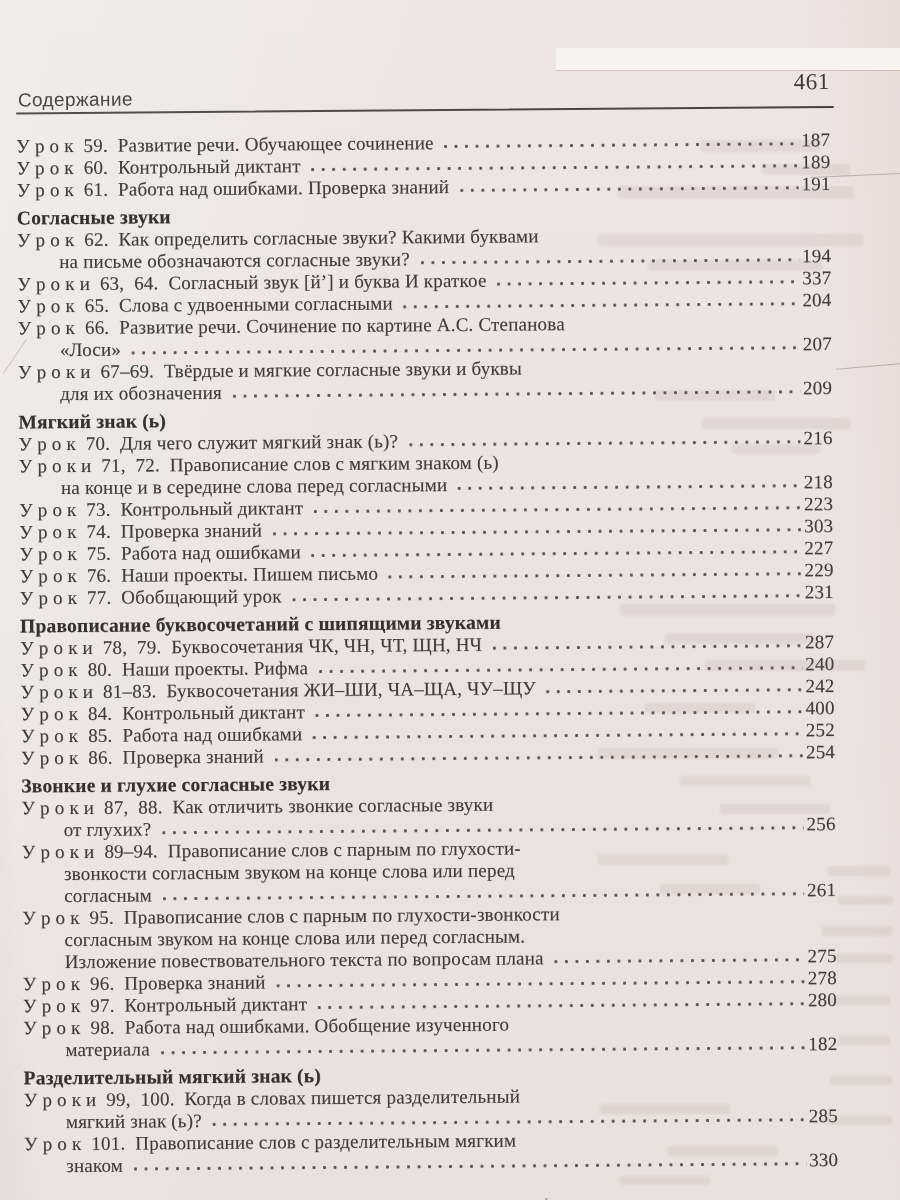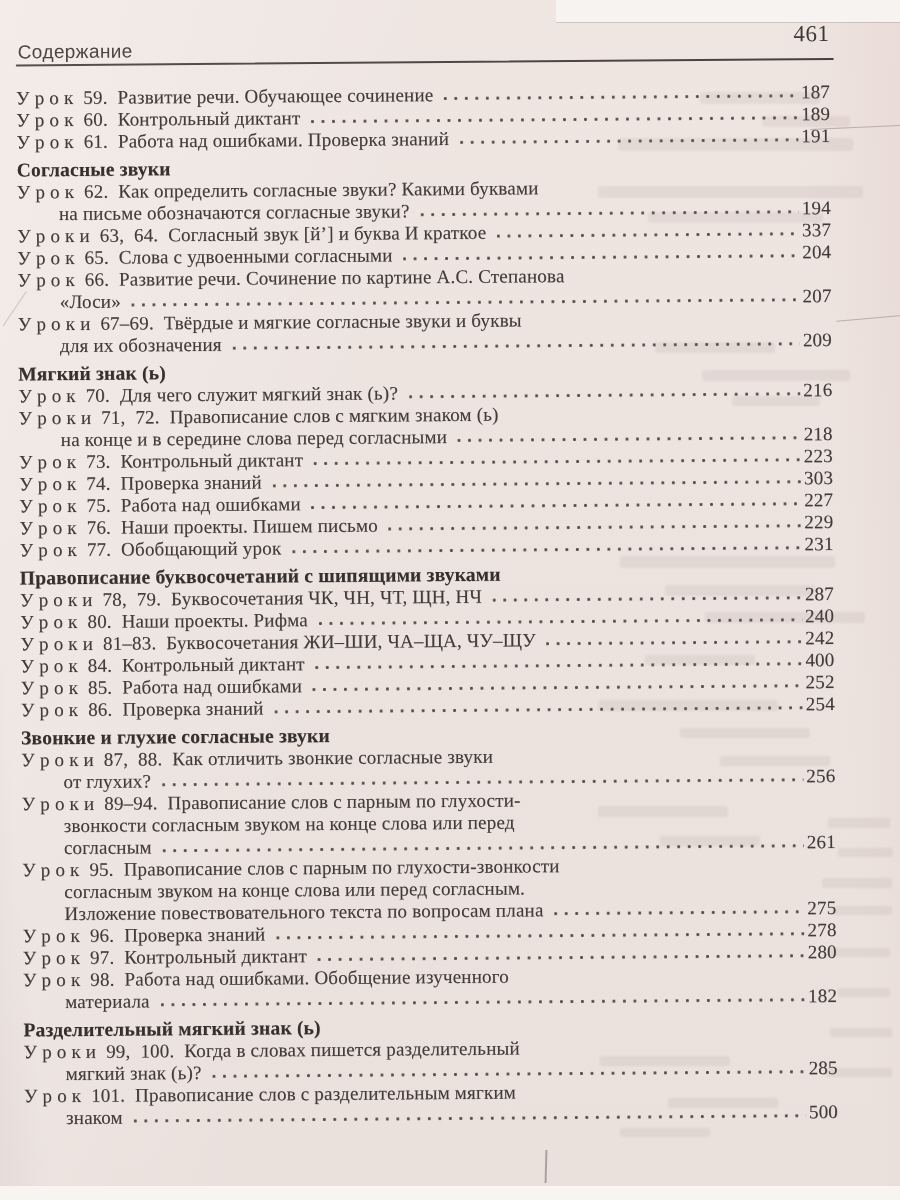--- a/index.html
+++ b/index.html
@@ -6,21 +6,21 @@
   body {
     width:900px; height:1200px; overflow:hidden; position:relative;
     background:
       linear-gradient(100deg, rgba(255,255,255,0.25) 0%, rgba(255,255,255,0) 40%),
       linear-gradient(265deg, rgba(214,176,170,0.18) 0%, rgba(214,176,170,0) 12%),
       linear-gradient(85deg, rgba(150,125,118,0.10) 0%, rgba(150,125,118,0) 5%),
       linear-gradient(180deg, #efe6e2 0%, #ece3df 50%, #eae0dc 100%);
     font-family:"Liberation Serif", "DejaVu Serif", serif;
   }
 
-  .scan { position:absolute; inset:0; }
+  .scan { position:absolute; inset:0;margin-top:48px; }
 
   
   .patch-tr { position:absolute; left:556px; top:0; width:344px; height:22px;
     background:#f6f3f1; box-shadow:0 1px 0 rgba(150,138,132,0.35); }
   .strip-bottom { position:absolute; left:0; top:1186px; width:900px; height:14px; background:#f7f4f2; }
 
   .crease { position:absolute; background:rgba(110,95,90,0.38); height:1.3px; border-radius:1px; }
   .crease-1 { left:810px; top:127px; width:90px; transform:rotate(-2.5deg); }
   .crease-2 { left:836px; top:318px; width:64px; transform:rotate(-5deg); }
   .crease-3 { left:-6px; top:308px; width:42px; transform:rotate(-56deg); background:rgba(120,105,100,0.30); }
@@ -249,21 +249,21 @@
           <span class="txt">мягкий знак (ь)?</span>
           <span class="dots"></span>
           <span class="pg">285</span>
         </div>
         <div class="line">
           <span class="txt">У р о к  101.  Правописание слов с разделительным мягким</span>
         </div>
         <div class="line cont">
           <span class="txt">знаком</span>
           <span class="dots"></span>
-          <span class="pg">500</span>
+          <span class="pg">330</span>
         </div>
       </div>
   </div>
 
 <div class="ghost" style="left: 700px; top: 92px; width: 120px; height: 12px;"></div>
     <div class="ghost" style="left: 762px; top: 116px; width: 88px; height: 11px;"></div>
     <div class="ghost" style="left: 618px; top: 138px; width: 235px; height: 13px;"></div>
     <div class="ghost" style="left: 598px; top: 186px; width: 265px; height: 12px;"></div>
     <div class="ghost" style="left: 648px; top: 212px; width: 175px; height: 11px;"></div>
     <div class="ghost" style="left: 655px; top: 342px; width: 120px; height: 11px;"></div>

